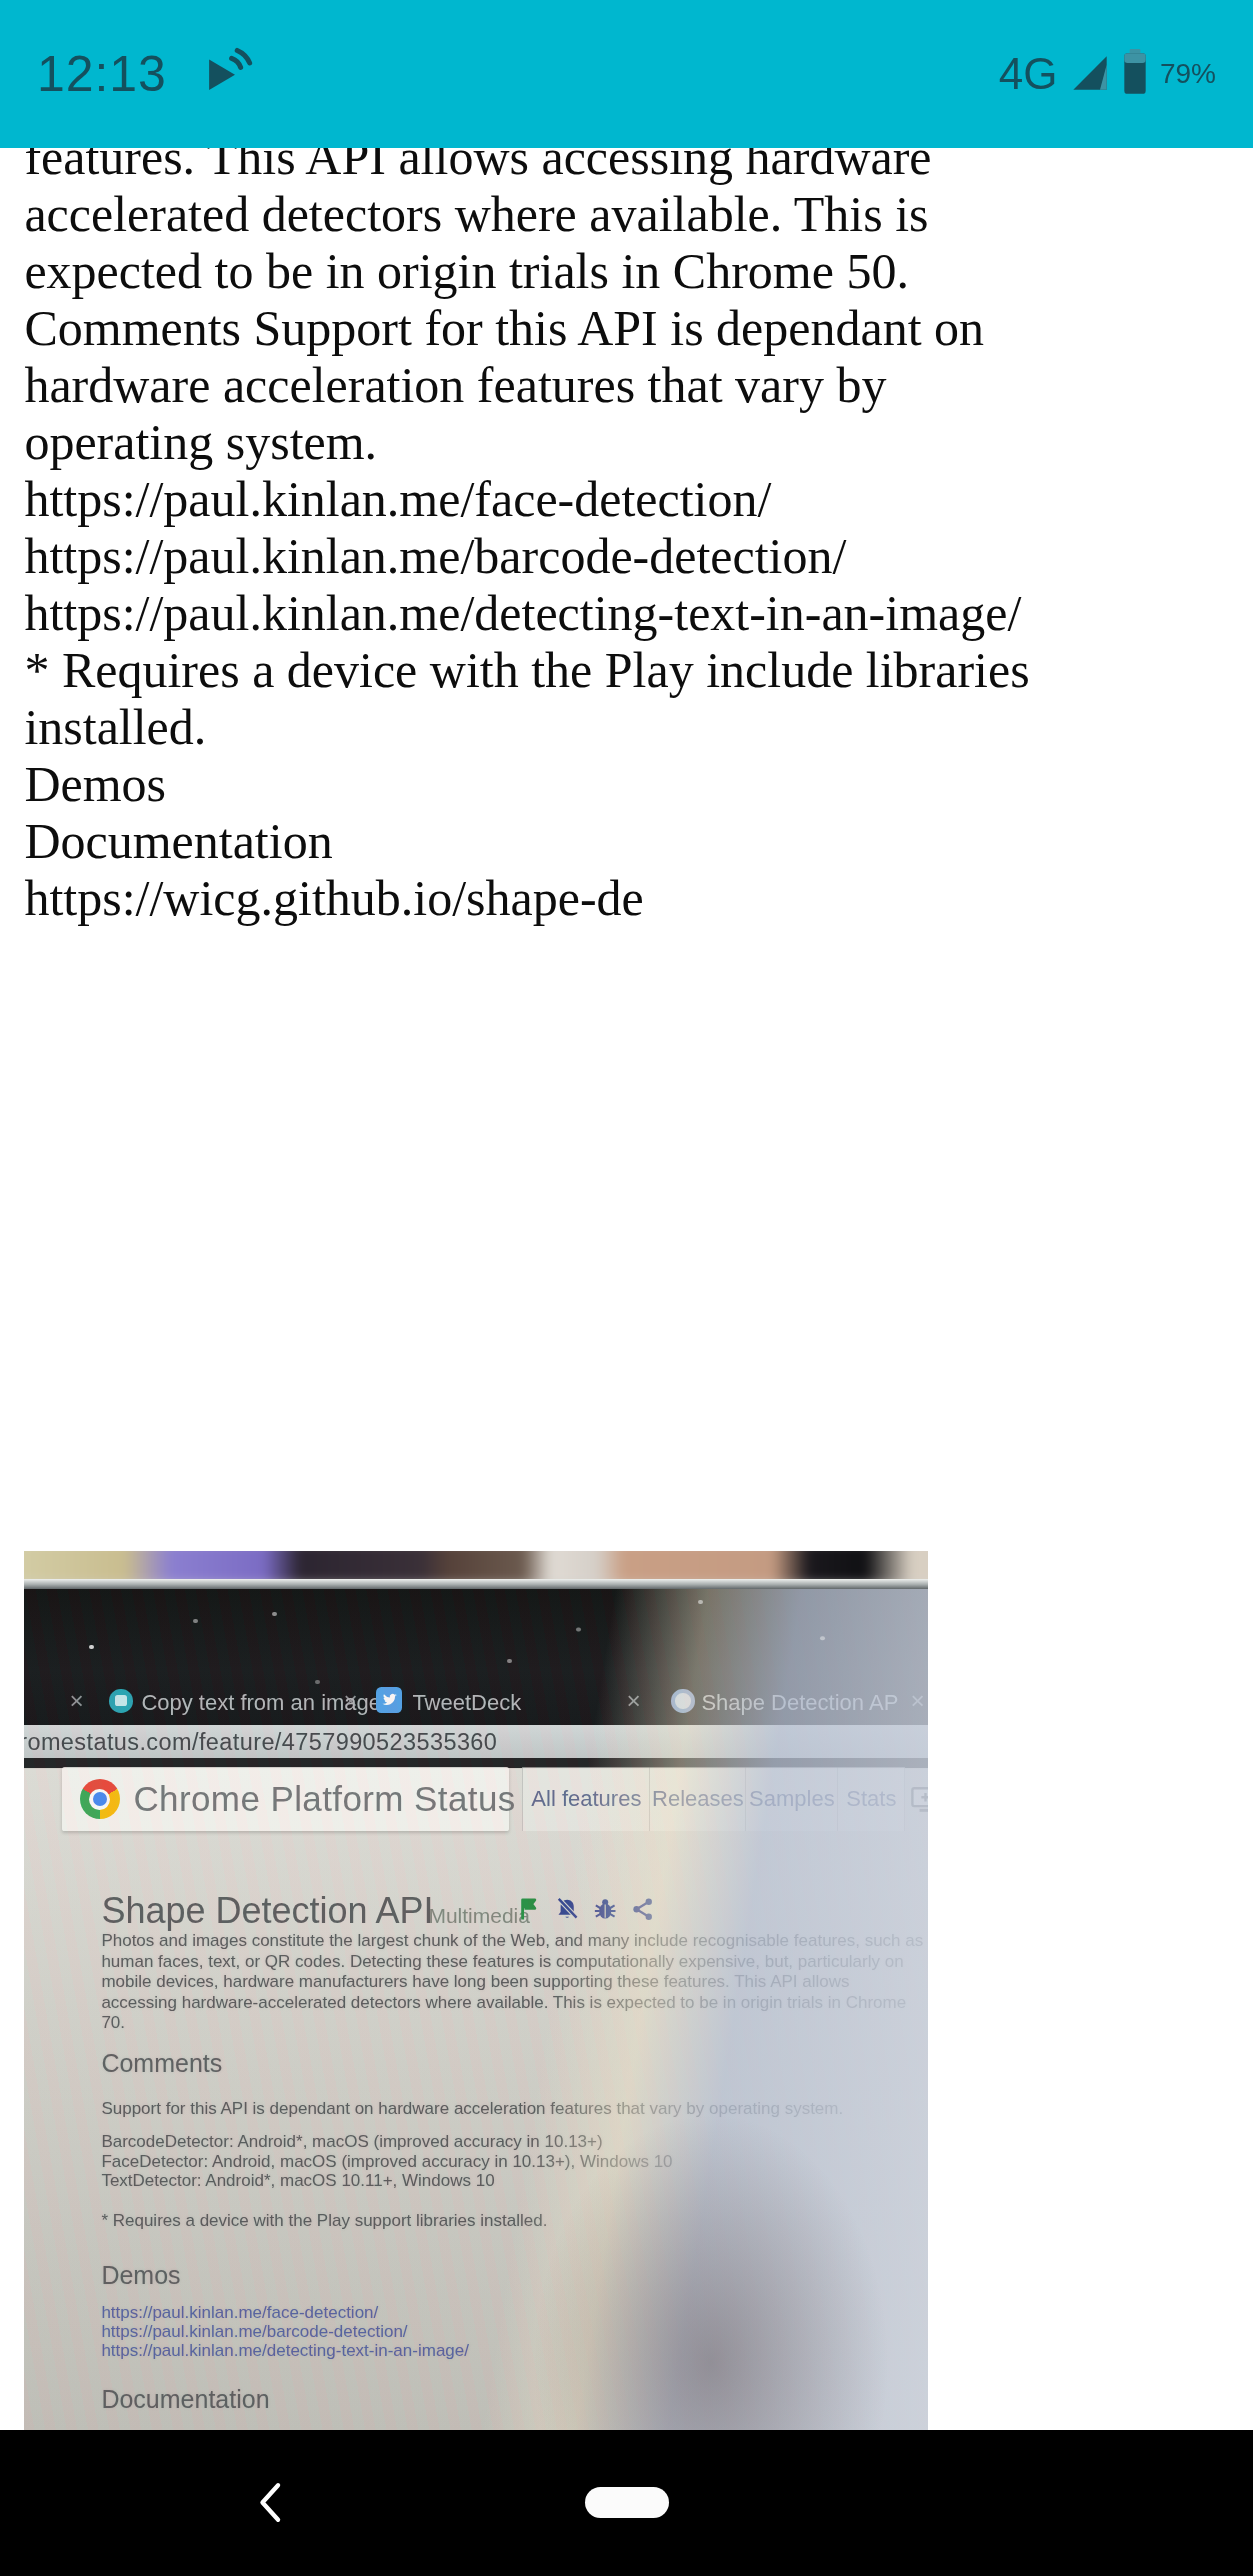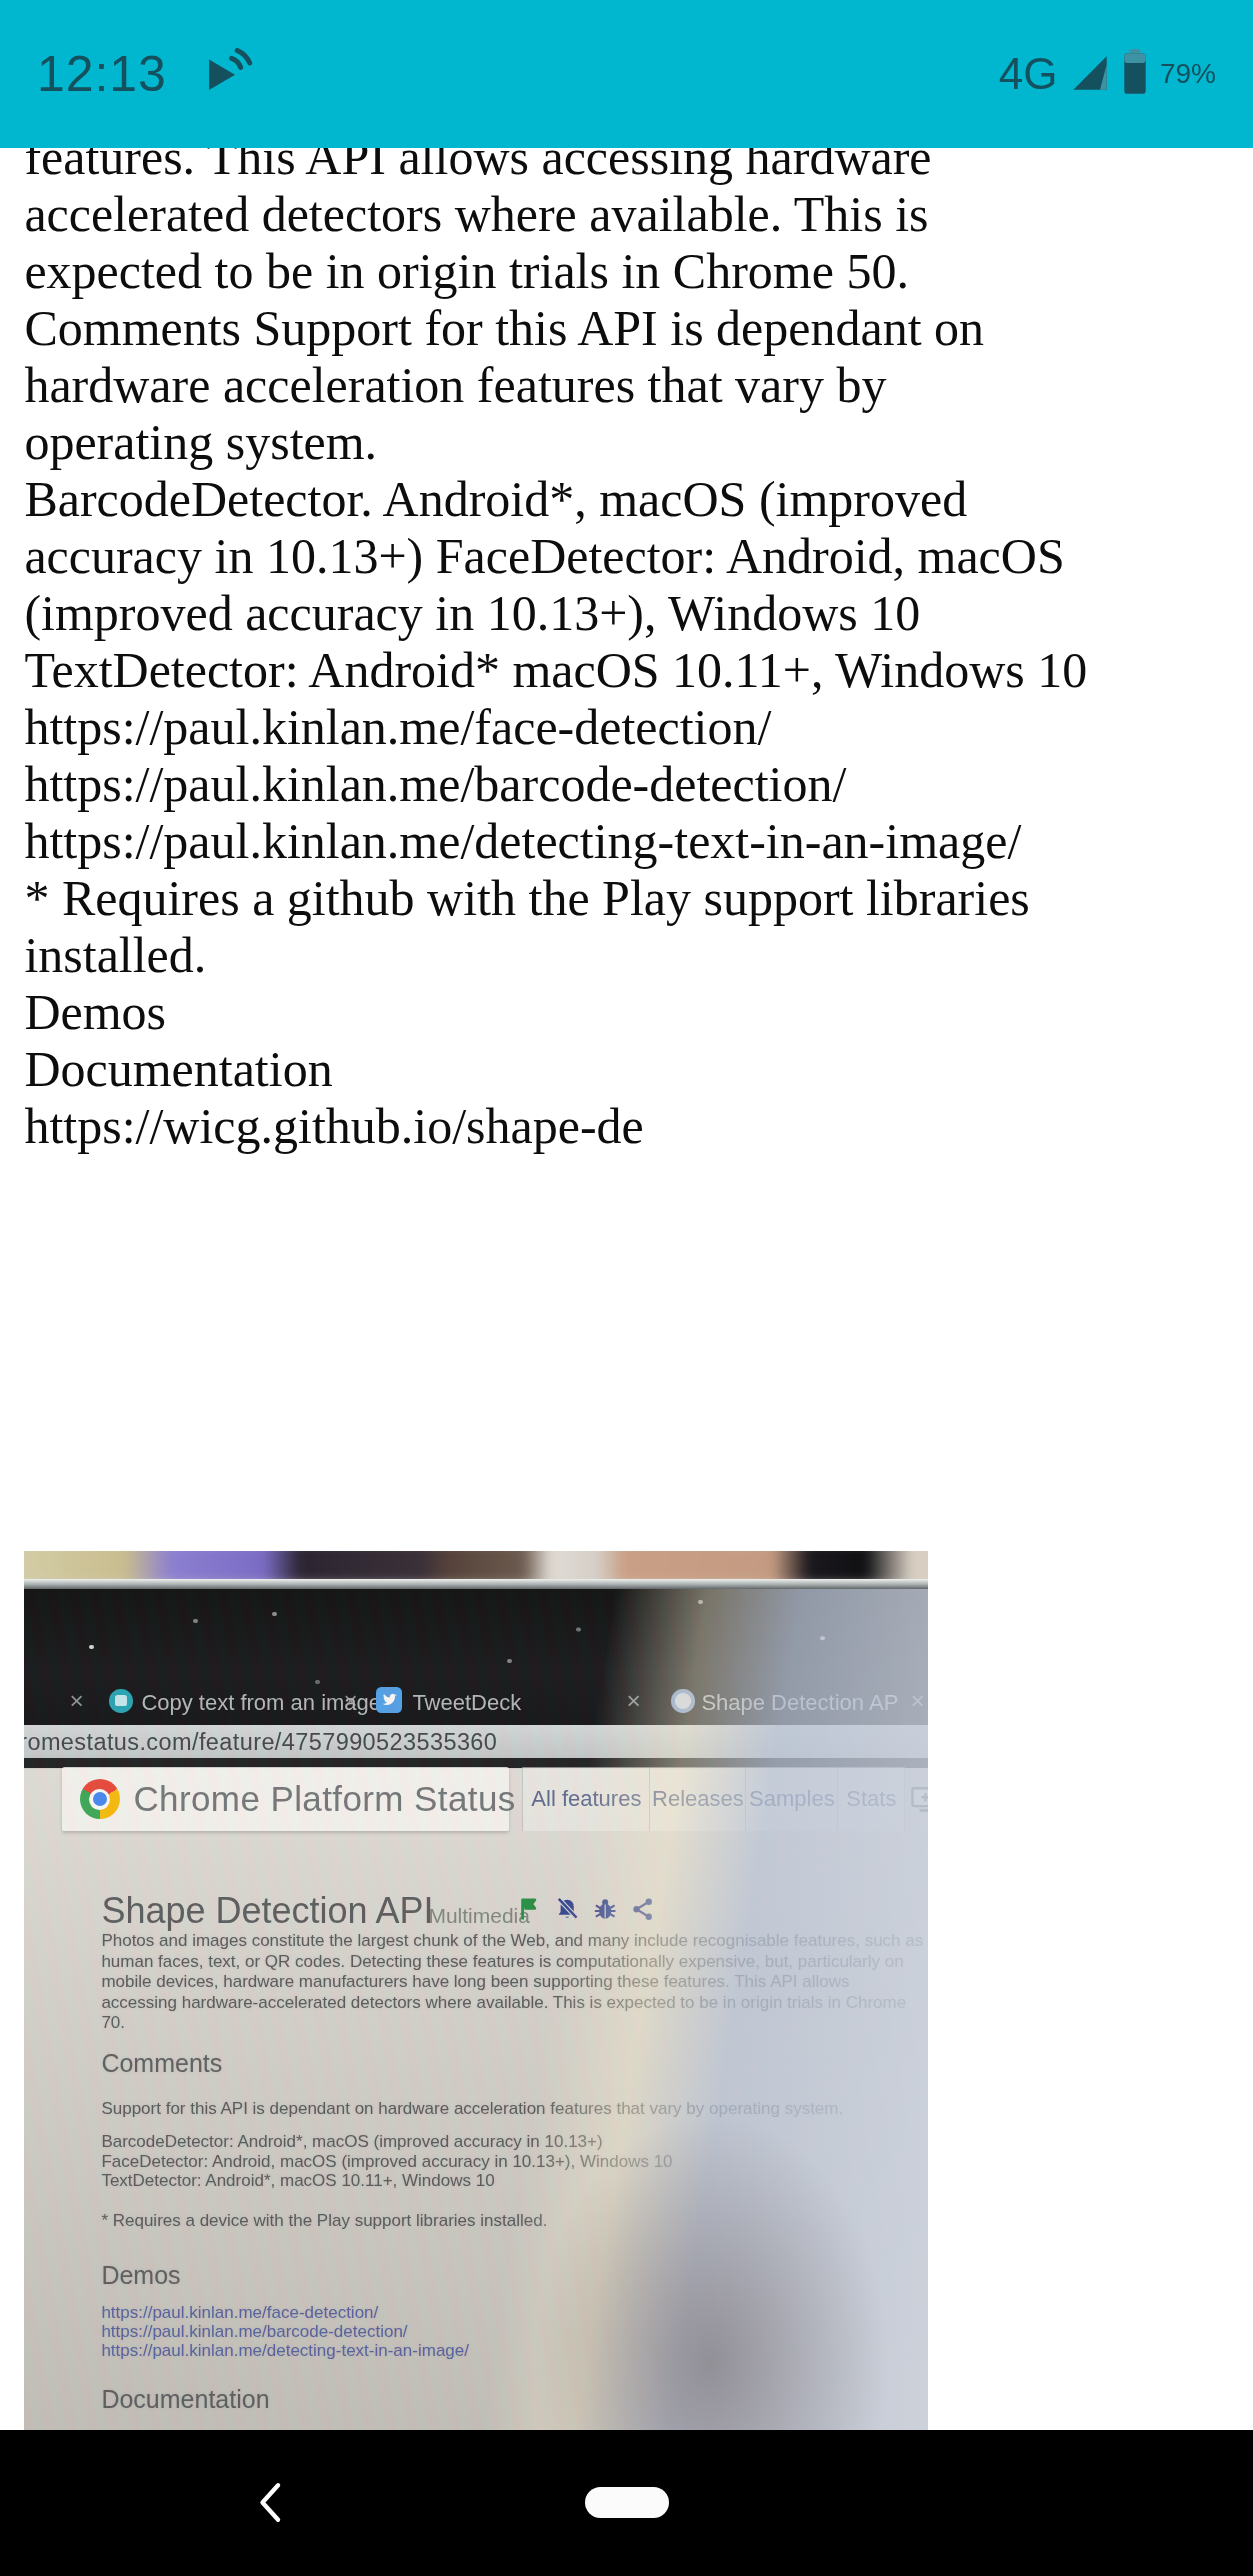--- a/index.html
+++ b/index.html
@@ -137,28 +137,24 @@
     </div>
   </header>
 
   <main class="article">
     <p>features. This API allows accessing hardware
 accelerated detectors where available. This is
 expected to be in origin trials in Chrome 50.</p>
     <p>Comments Support for this API is dependant on
 hardware acceleration features that vary by
 operating system.</p>
-    <p>BarcodeDetector. Android*, macOS (improved
-accuracy in 10.13+) FaceDetector: Android, macOS
-(improved accuracy in 10.13+), Windows 10
-TextDetector: Android* macOS 10.11+, Windows 10</p>
     <p>https://paul.kinlan.me/face-detection/
 https://paul.kinlan.me/barcode-detection/
 https://paul.kinlan.me/detecting-text-in-an-image/</p>
-    <p>* Requires a github with the Play support libraries
+    <p>* Requires a device with the Play include libraries
 installed.</p>
     <p>Demos</p>
     <p>Documentation</p>
     <p>https://wicg.github.io/shape-de</p>
   </main>
 
   <figure class="photo">
     <div class="p-desk"></div>
     <div class="p-hinge"></div>
     <div class="p-screen"></div>

